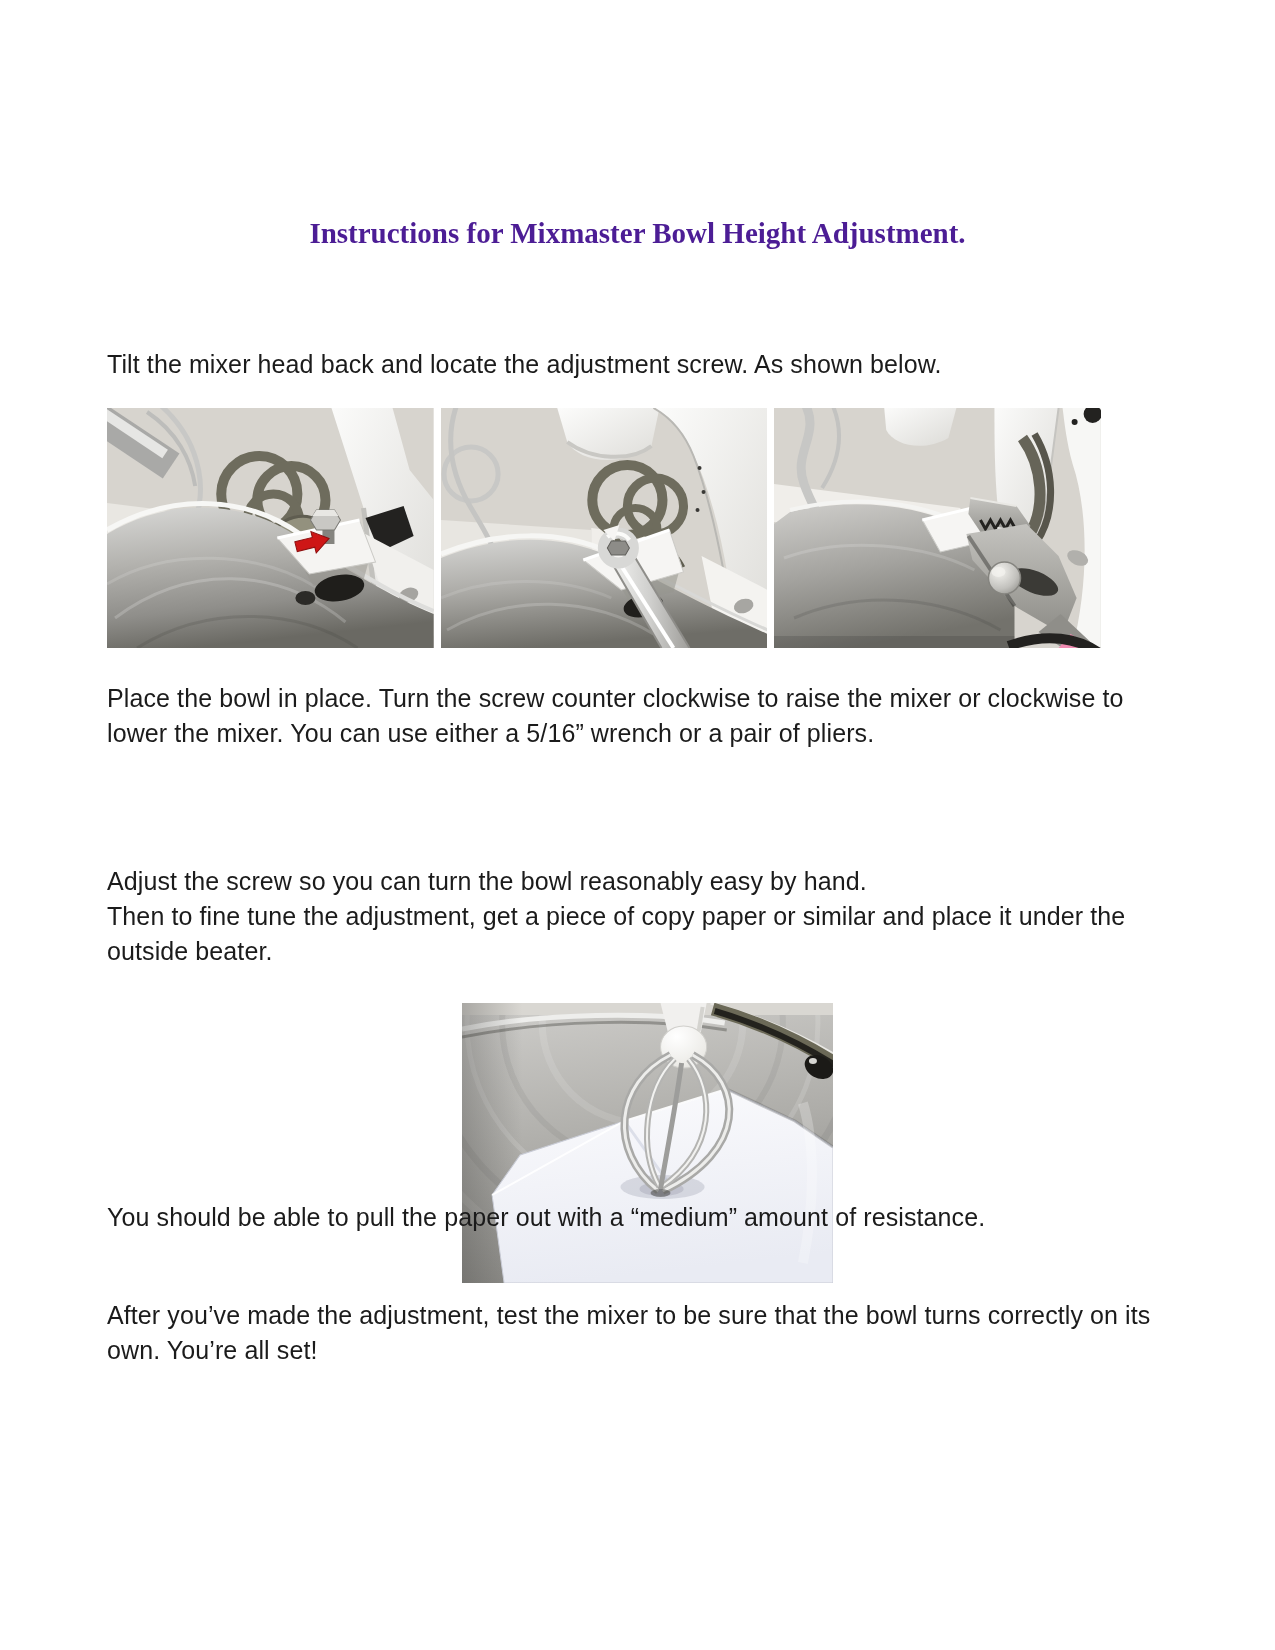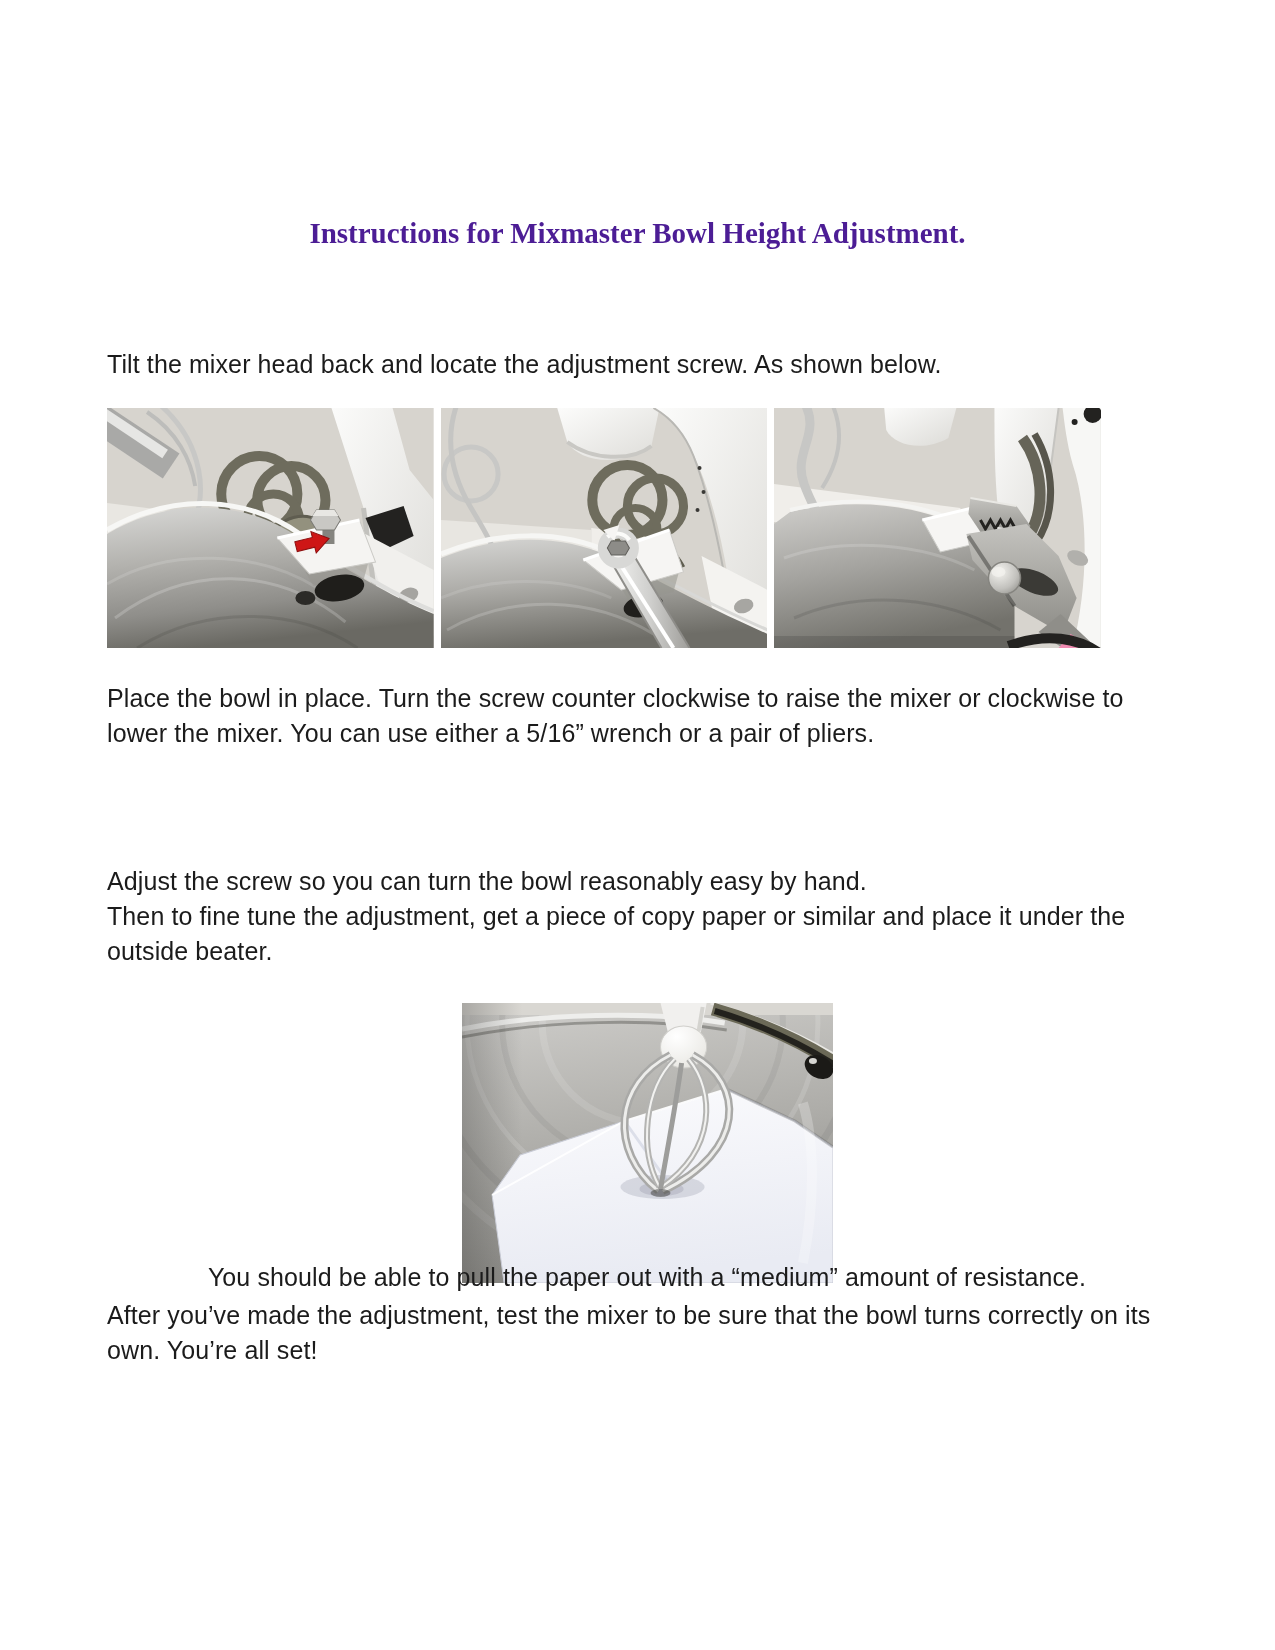--- a/index.html
+++ b/index.html
@@ -18,21 +18,21 @@
     font-family:"Liberation Serif", serif;
     font-weight:bold;font-size:29px;line-height:36px;color:#4c1d95;
   }
   .para{
     position:absolute;left:107px;width:1080px;
     font-size:25px;line-height:35px;letter-spacing:0.1px;color:#1b1b1b;
   }
   .p-intro{top:307px;margin-top:40px;}
   .p-turn{top:681px;}
   .p-adjust{top:826px;margin-top:38px;}
-  .p-resist{top:1260px;text-align:center;}
+  .p-resist{top:1200px;}
   .p-final{top:1298px;}
   .photo-strip{
     position:absolute;top:408px;left:107px;width:994px;height:240px;
     display:flex;gap:7px;
   }
   .photo-strip svg{flex:1 1 0;height:240px;display:block;}
   .center-photo{
     position:absolute;top:1003px;left:462px;width:371px;height:280px;
   }
   .center-photo svg{width:100%;height:100%;display:block;}

